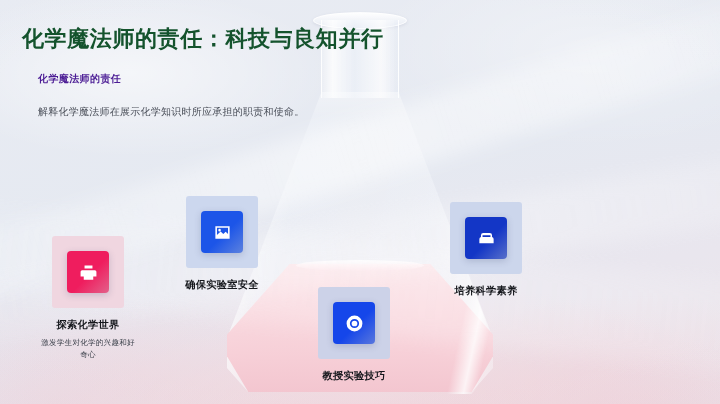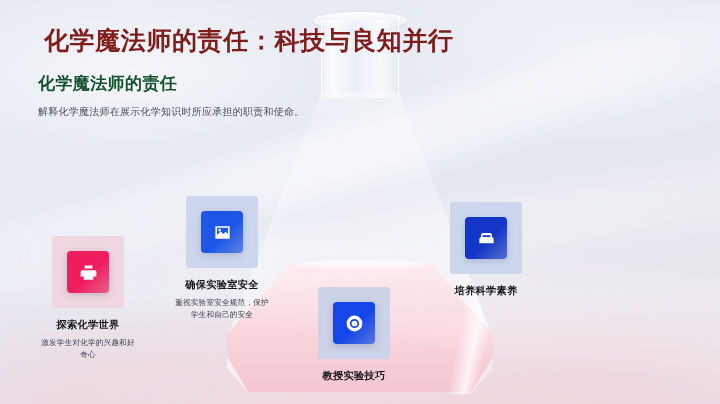--- a/index.html
+++ b/index.html
@@ -91,26 +91,26 @@
   .beam.b3{ left:-30%; top:250px; height:90px; transform:rotate(6deg); opacity:.40; }
   .vignette{
     position:absolute; inset:0;
     background:radial-gradient(120% 95% at 50% 48%, rgba(255,255,255,0) 52%, rgba(224,228,238,.42) 100%);
   }
 
   
   #content { position:absolute; inset:0; }
 
   .slide-title{
-    position:absolute; left:44px; top:24px;
-    font-size:25px; font-weight:700; color:#7f1d1d; letter-spacing:.6px;
+    position:absolute; left:22px; top:24px;
+    font-size:22px; font-weight:700; color:#14532d; letter-spacing:.6px;
   }
   .section-title{
     position:absolute; left:38px; top:72px;
-    font-size:17px; font-weight:700; color:#14532d; letter-spacing:.4px;
+    font-size:10px; font-weight:700; color:#4c1d95; letter-spacing:.4px;
   }
   .section-desc{
     position:absolute; left:38px; top:105px;
     font-size:10px; font-weight:400; color:#4a4f59; letter-spacing:.25px;
   }
 
   
   .card{ position:absolute; width:132px; text-align:center; }
   .icon-pad{
     width:72px; height:72px; margin:0 auto; border-radius:3px;
@@ -178,21 +178,20 @@
 
   <div class="card c2">
     <div class="icon-pad" style="background: rgb(204, 215, 238);">
       <div class="icon-tile" style="background: linear-gradient(135deg, rgb(28, 85, 232) 0%, rgb(28, 85, 232) 55%, rgba(0, 0, 0, 0.12) 160%);">
         <svg viewBox="0 0 24 24">
           <path d="M3 4h18v16H3V4zm2 2v9.2l4.6-4.6 3.4 3.4 3-3L19 14V6H5zm3.3 1.4a1.6 1.6 0 1 1 0 3.2 1.6 1.6 0 0 1 0-3.2z"></path>
         </svg>
       </div>
     </div>
     <div class="card-title">确保实验室安全</div>
-    <div class="card-desc">重视实验室安全规范，保护学生和自己的安全</div>
   </div>
 
   <div class="card c3">
     <div class="icon-pad" style="background: rgb(204, 210, 232);">
       <div class="icon-tile" style="background: linear-gradient(135deg, rgb(21, 70, 234) 0%, rgb(21, 70, 234) 55%, rgba(0, 0, 0, 0.12) 160%);">
         <svg viewBox="0 0 24 24">
           <path d="M12 2a10 10 0 1 0 0 20 10 10 0 0 0 0-20zm0 4.2a5.8 5.8 0 1 1 0 11.6 5.8 5.8 0 0 1 0-11.6z"></path>
           <circle cx="12" cy="12" r="3.6"></circle>
         </svg>
       </div>

